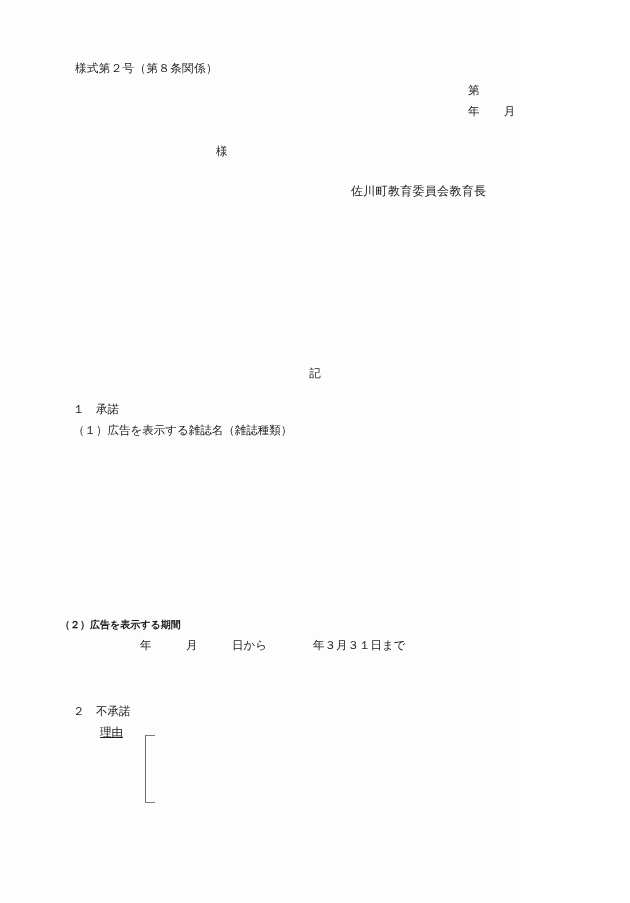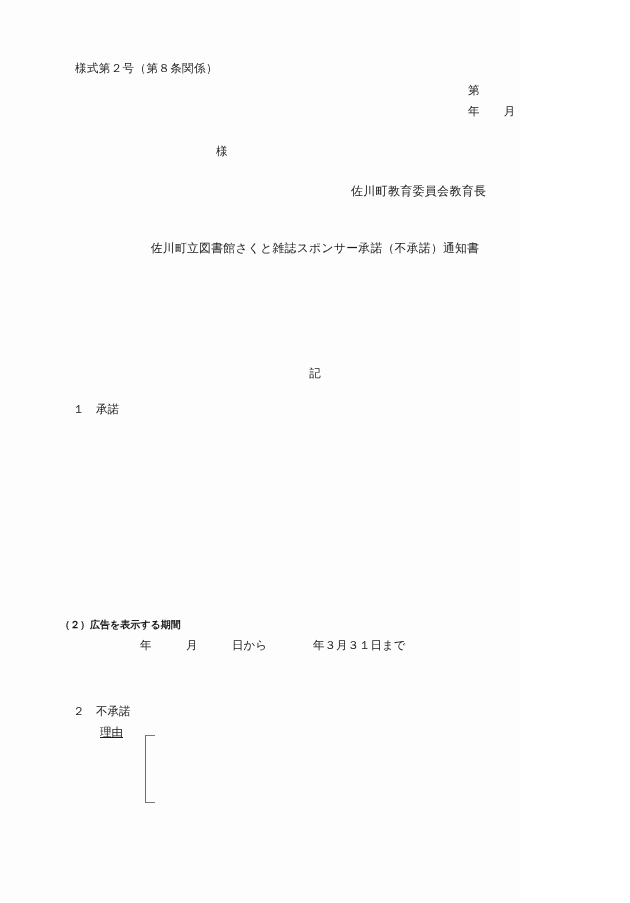--- a/index.html
+++ b/index.html
@@ -104,27 +104,27 @@
   <div class="abs form-no">様式第２号（第８条関係）</div>
 
   <div class="abs doc-no">第　　　　　号</div>
 
   <div class="abs doc-date">年　　月　　日</div>
 
   <div class="abs addressee">様</div>
 
   <div class="abs issuer">佐川町教育委員会教育長</div>
 
-  <div class="abs doc-title">佐川町立図書館さくと雑誌スポンサー承諾（不承諾）通知書</div>
 
 
   <div class="abs ki">記</div>
 
   <div class="abs sec1-head">１　承諾</div>
 
+  <div class="abs sec1-sub">（１）広告を表示する雑誌名（雑誌種類）</div>
 
 
   <div class="abs sec2-sub">（２）広告を表示する期間</div>
 
   <div class="abs period-line">年　　　月　　　日から　　　　年３月３１日まで</div>
 
   <div class="abs sec2-head">２　不承諾</div>
 
   <div class="abs reason-lbl">理由</div>
 

